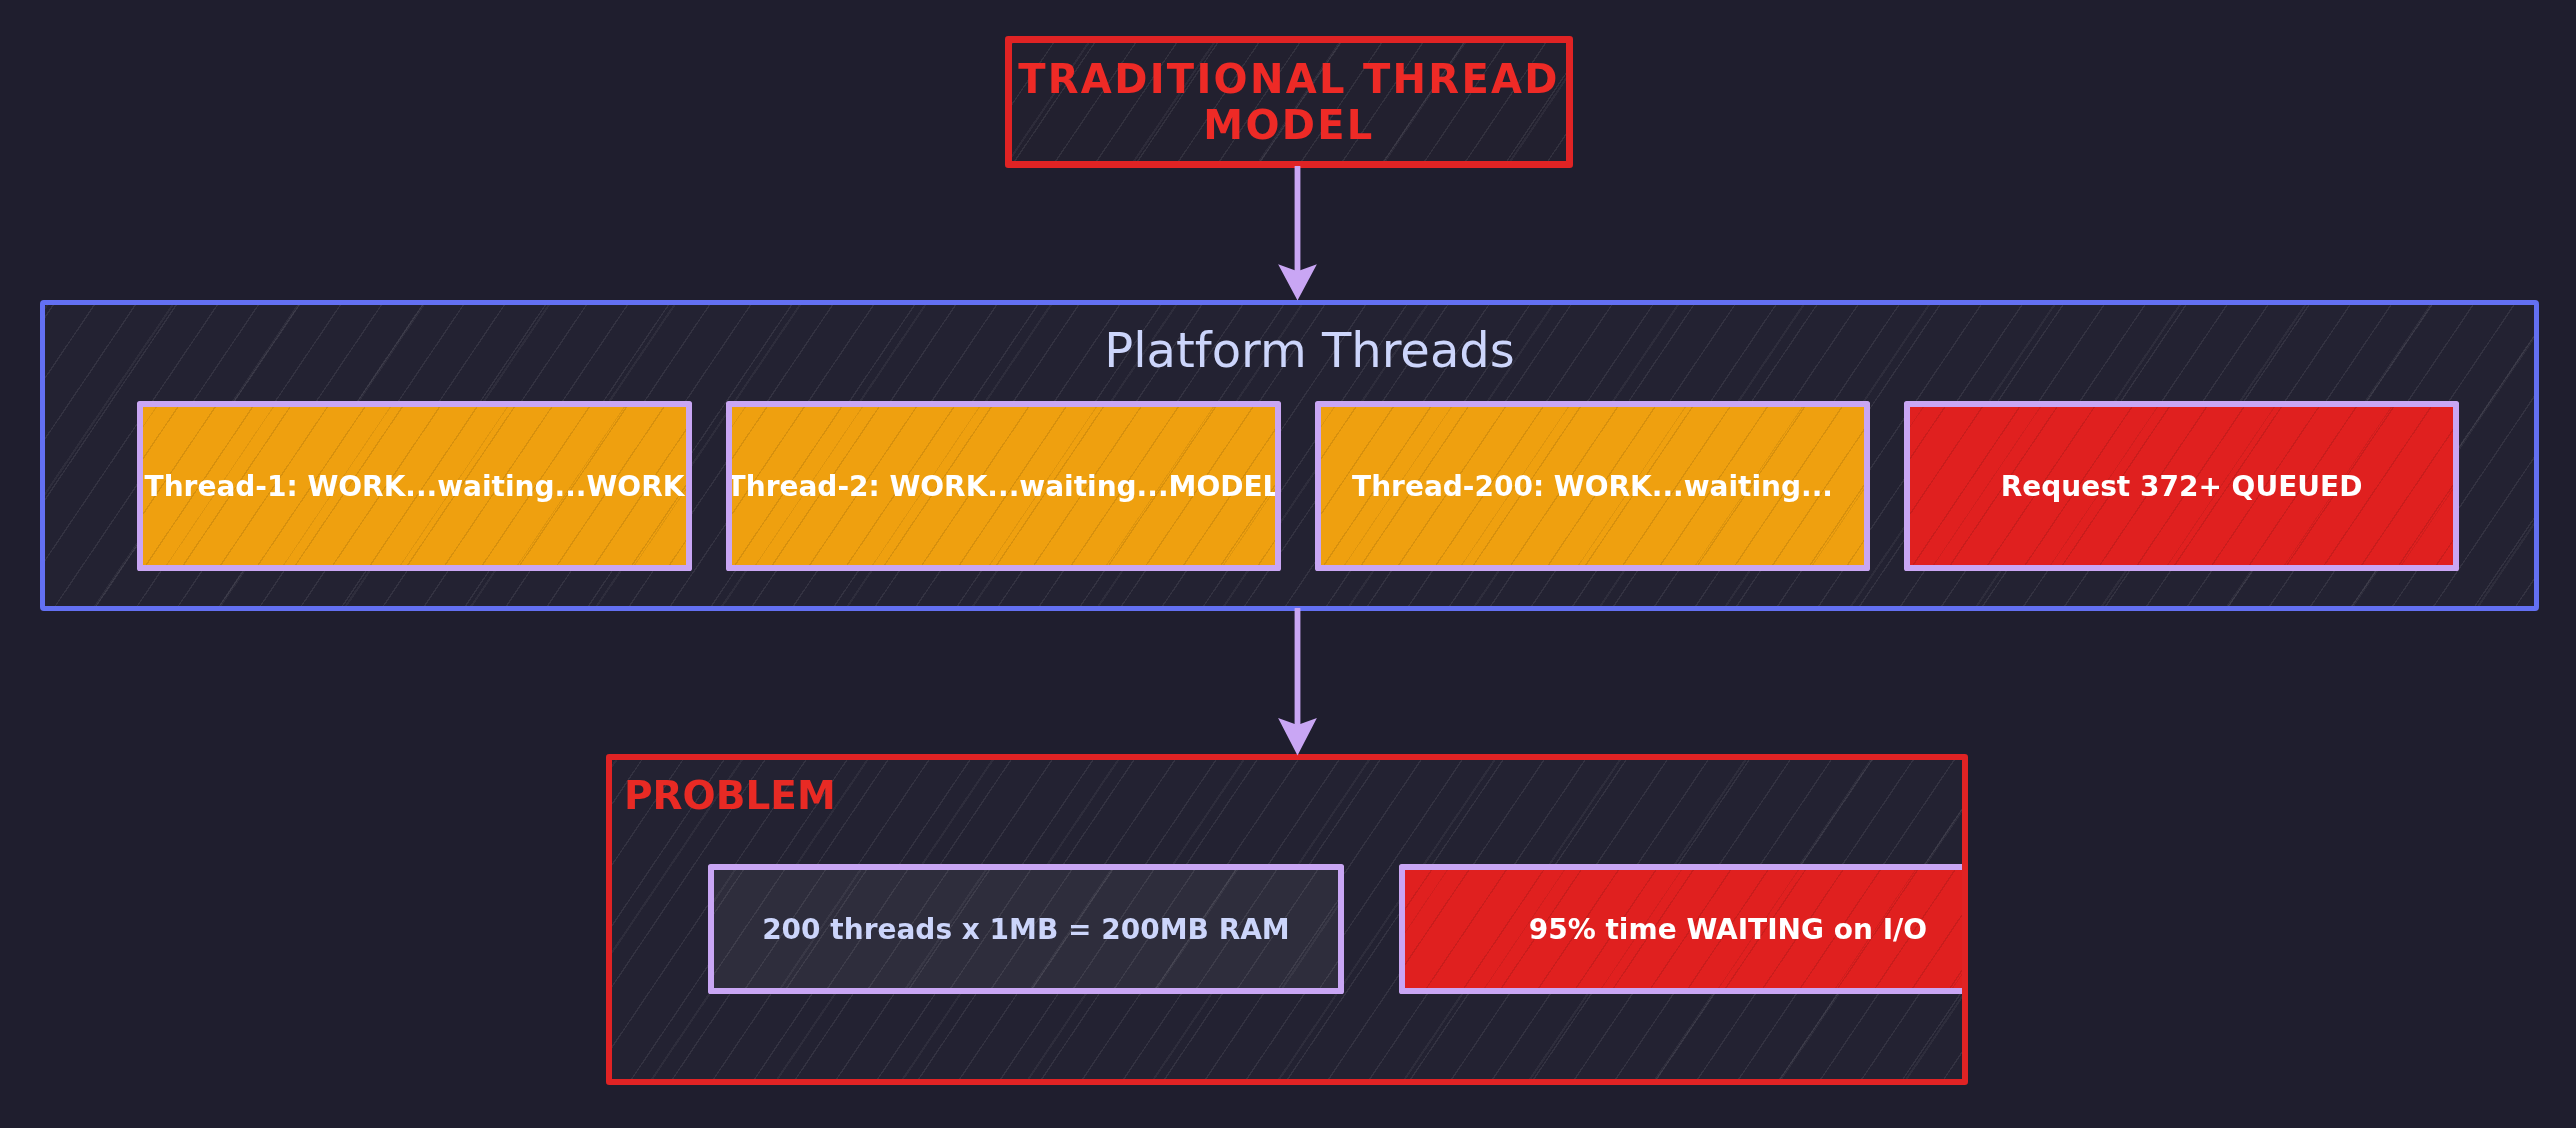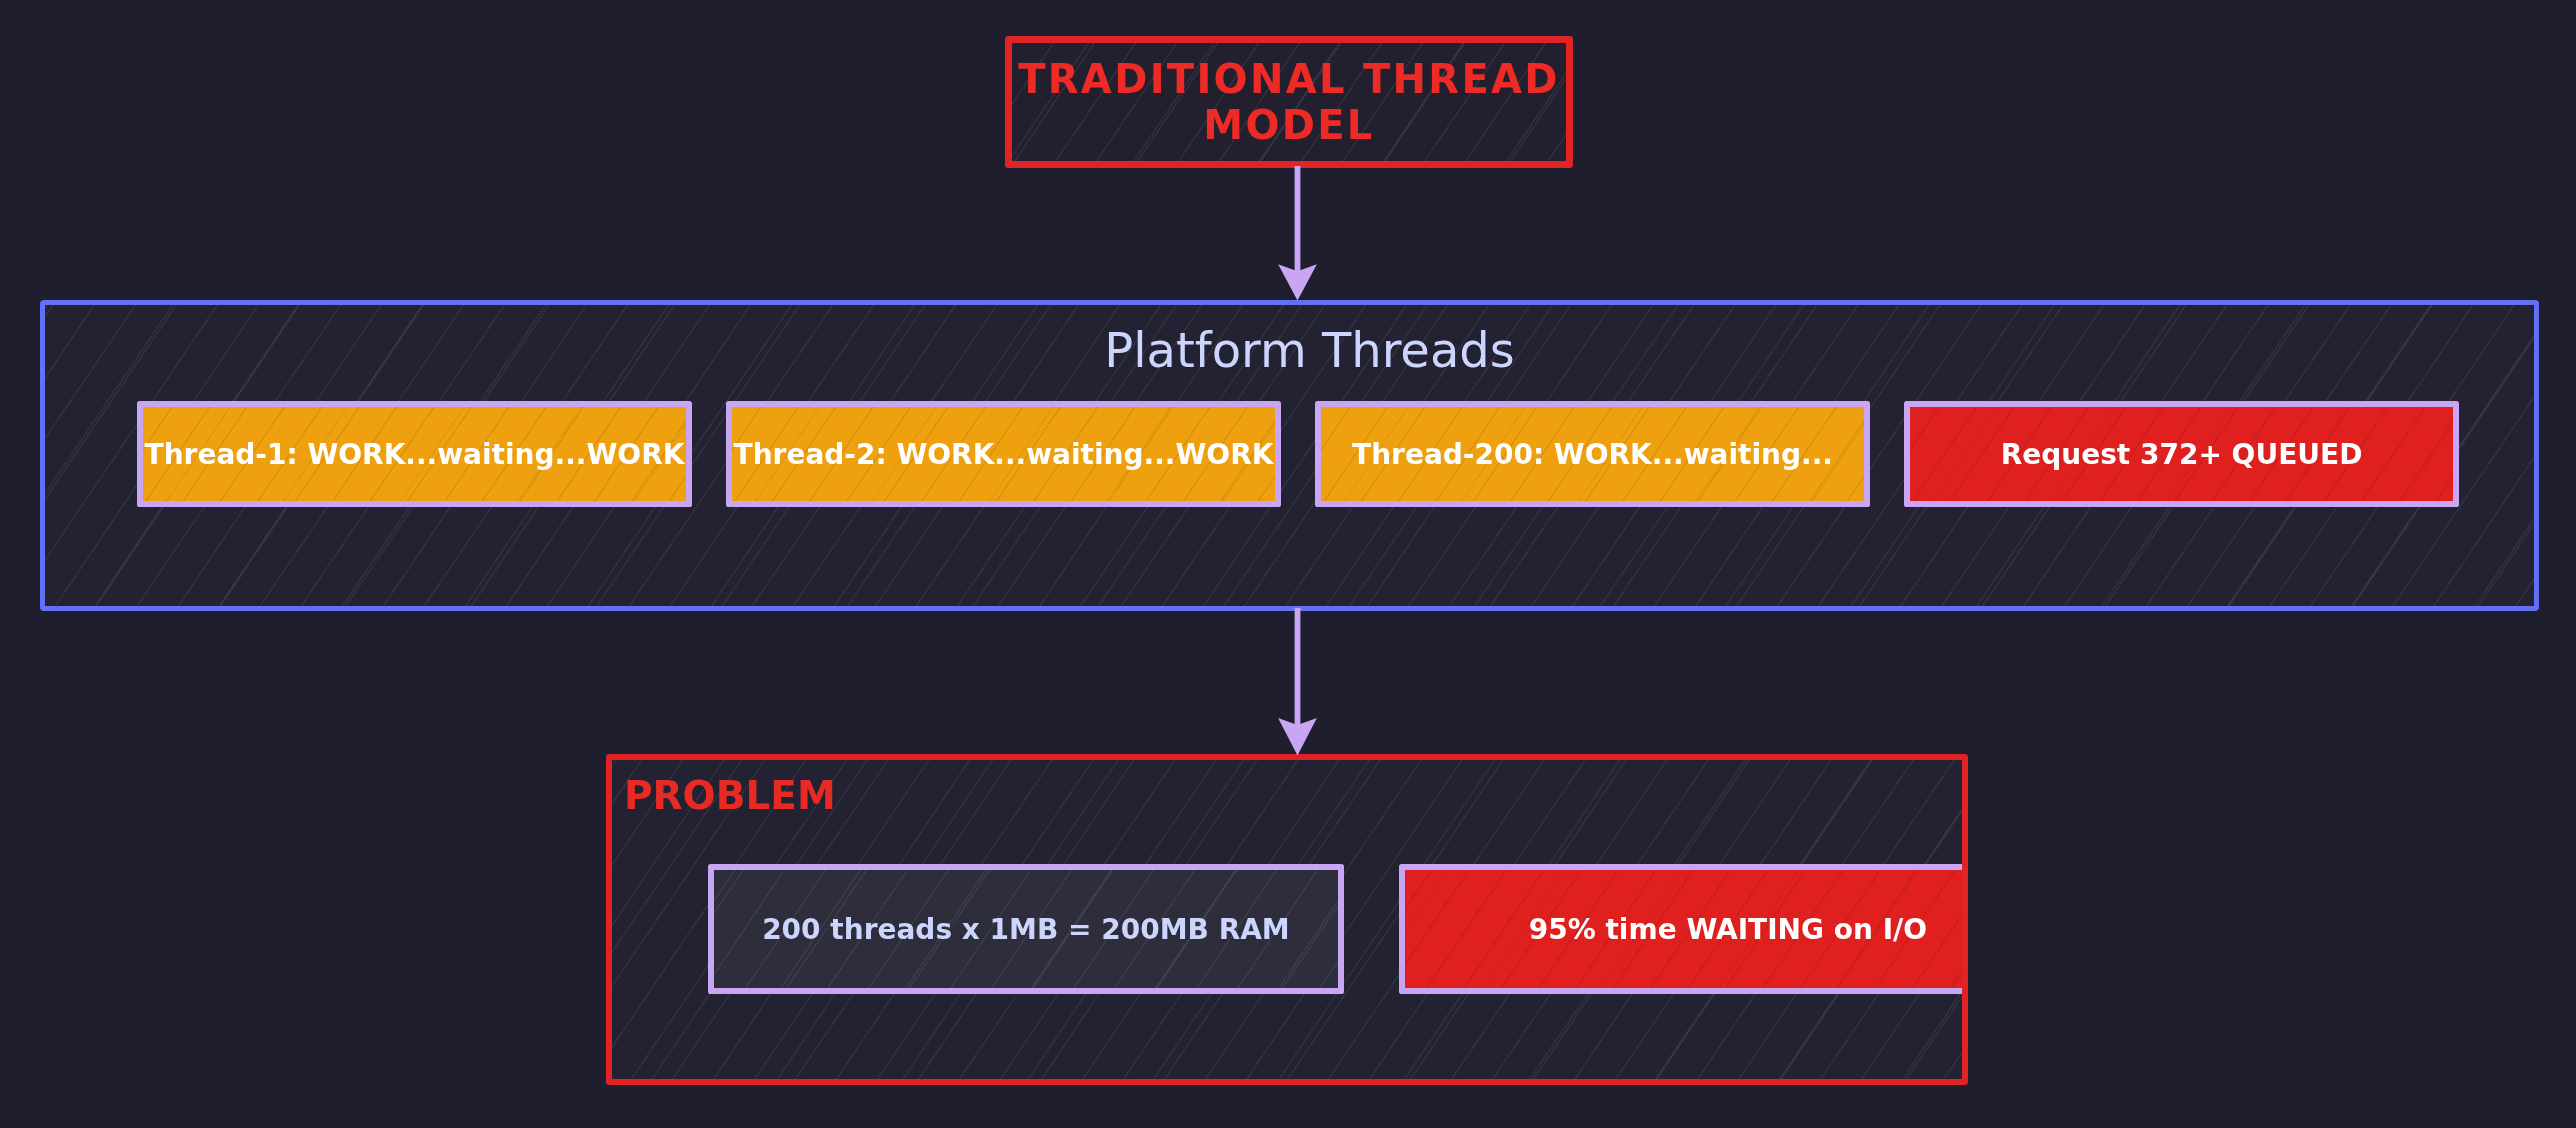--- a/index.html
+++ b/index.html
@@ -103,21 +103,21 @@
     font-size: 48px;
     font-weight: 400;
     padding-left: 40px;
   }
 
   
   #thread-row {
     position: absolute;
     z-index: 3;
     left: 92px; top: 96px;
-    width: 2322px; height: 106px;
+    width: 2322px; height: 170px;
     display: flex;
     gap: 34px;
   }
   .thread-chip {
     position: relative;
     flex: 1 1 0;
     box-sizing: border-box;
     border: 6.5px solid #c9a6f4;
     border-radius: 2.6px;
     display: flex;
@@ -223,21 +223,21 @@
 
   <div id="thread-row">
 
     <div class="thread-chip work">
       <div class="hatch-dark"></div>
       <span class="label">Thread-1: WORK...waiting...WORK</span>
     </div>
 
     <div class="thread-chip work">
       <div class="hatch-dark"></div>
-      <span class="label">Thread-2: WORK...waiting...WORK</span>
+      <span class="label">Thread-2: WORK...waiting...MODEL</span>
     </div>
 
     <div class="thread-chip work">
       <div class="hatch-dark"></div>
       <span class="label">Thread-200: WORK...waiting...</span>
     </div>
 
     <div class="thread-chip queued">
       <div class="hatch-dark"></div>
       <span class="label">Request 372+ QUEUED</span>

